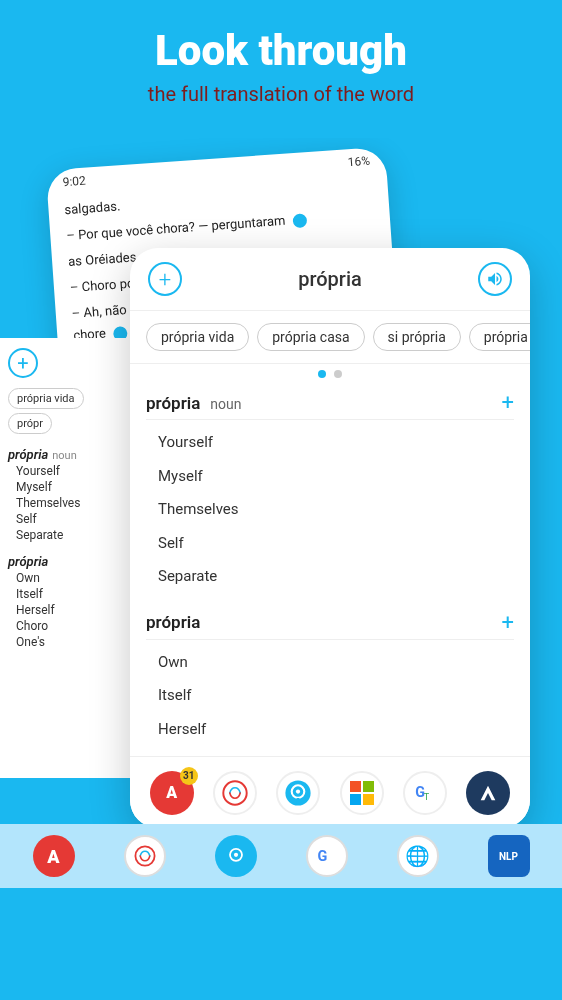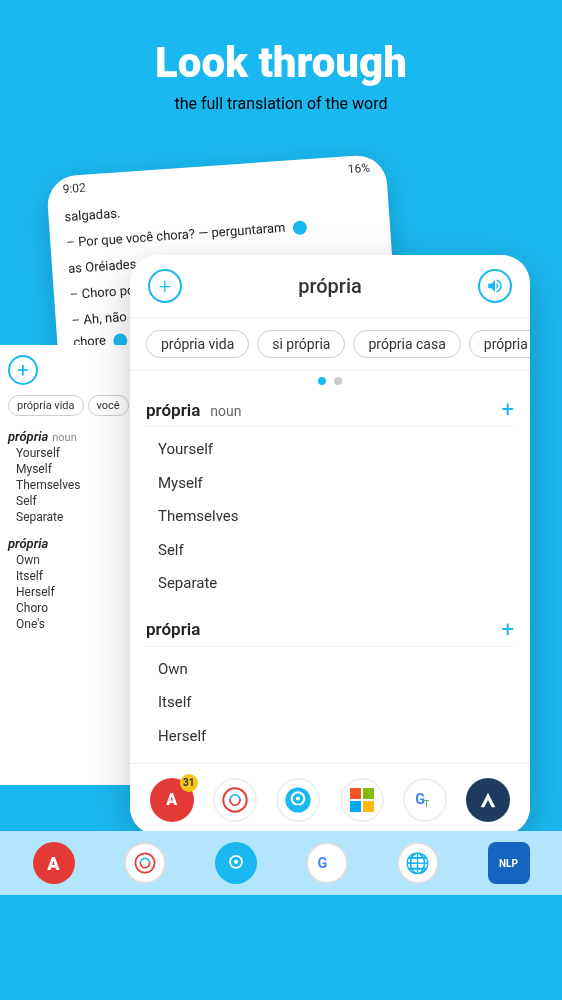--- a/index.html
+++ b/index.html
@@ -9,32 +9,32 @@
       overflow: hidden;
       font-family: -apple-system, BlinkMacSystemFont, 'Segoe UI', Roboto, sans-serif;
       background: #1ab8f0;
       position: relative;
     }
 
     
     .header-section {
       background: #1ab8f0;
       text-align: center;
-      padding: 40px 20px 20px;
+      padding: 28px 20px 20px;
     }
     .header-title {
       font-size: 42px;
       font-weight: 900;
       color: #fff;
       line-height: 1.1;
       margin-bottom: 8px;
     }
     .header-subtitle {
-      font-size: 16px;
-      color: #000000;
+      font-size: 20px;
+      color: #7f1d1d;
       font-weight: 400;
       margin-bottom: 12px;
     }
     .header-badge {
       display: inline-block;
       background: #f5c518;
       color: #222;
       font-size: 19px;
       font-weight: 700;
       border-radius: 6px;
@@ -358,21 +358,21 @@
       <div class="line">as Oréiades.</div>
       <div class="line">– Choro por Narciso — disse o lago. <span class="link-icon"></span></div>
       <div class="line">– Ah, não nos e — Ah, não nos espanta que você chore <span class="link-icon"></span></div>
     </div>
   </div>
 
   <div class="left-panel">
     <div class="left-panel-add">+</div>
     <div class="left-panel-tags">
       <span class="left-panel-tag">própria vida</span>
-      <span class="left-panel-tag">você</span>
+      <span class="left-panel-tag">própr</span>
     </div>
     <div class="left-panel-section">
       <div>
         <span style="font-style:italic;font-size:13px;font-weight:600;color:#222;">própria</span>
         <span style="font-size:11px;color:#888;"> noun</span>
       </div>
       <div class="left-panel-item">Yourself</div>
       <div class="left-panel-item">Myself</div>
       <div class="left-panel-item">Themselves</div>
       <div class="left-panel-item">Self</div>
@@ -399,22 +399,22 @@
         <svg width="18" height="18" viewBox="0 0 24 24" fill="none">
           <path d="M3 9v6h4l5 5V4L7 9H3z" fill="#1ab8f0"></path>
           <path d="M16.5 12c0-1.77-1.02-3.29-2.5-4.03v8.05c1.48-.73 2.5-2.25 2.5-4.02z" fill="#1ab8f0"></path>
           <path d="M14 3.23v2.06c2.89.86 5 3.54 5 6.71s-2.11 5.85-5 6.71v2.06c4.01-.91 7-4.49 7-8.77s-2.99-7.86-7-8.77z" fill="#1ab8f0"></path>
         </svg>
       </div>
     </div>
 
     <div class="fg-tags">
       <span class="fg-tag">própria vida</span>
+      <span class="fg-tag">própria casa</span>
       <span class="fg-tag">si própria</span>
-      <span class="fg-tag">própria casa</span>
       <span class="fg-tag">própria c</span>
     </div>
 
     <div class="fg-dots">
       <div class="fg-dot"></div>
       <div class="fg-dot inactive"></div>
     </div>
 
     <div class="fg-body">
 

